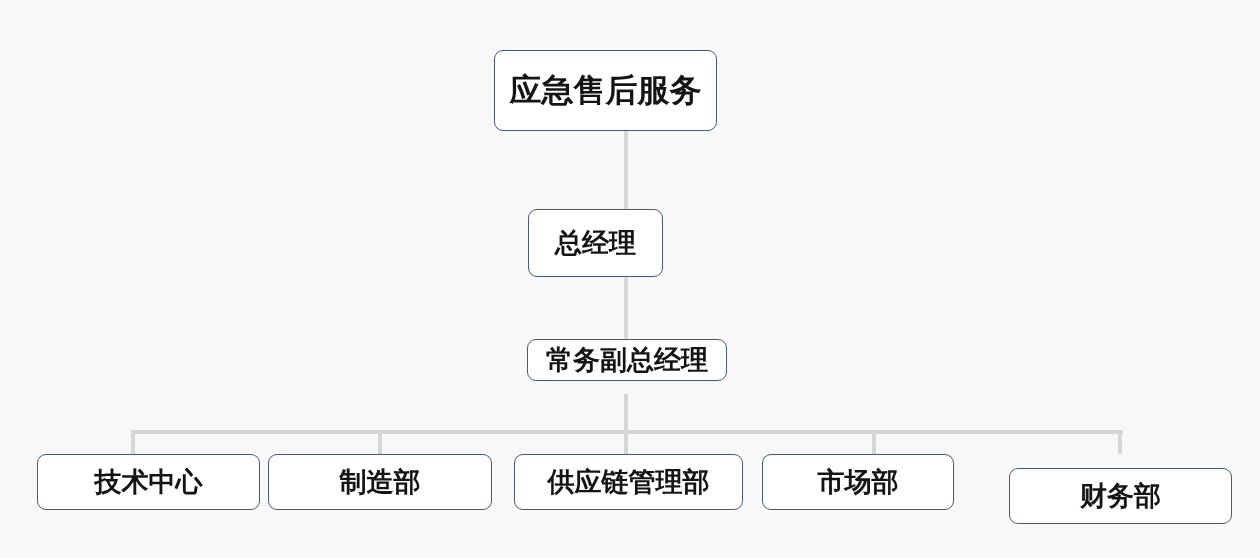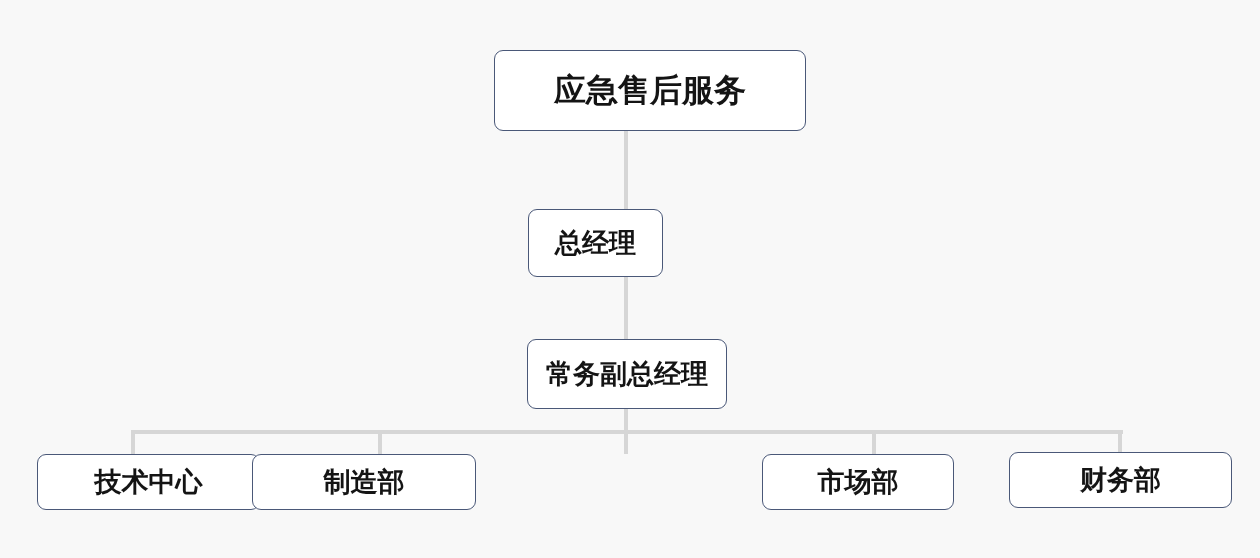--- a/index.html
+++ b/index.html
@@ -29,31 +29,31 @@
     border-radius:9px;
     display:flex;
     align-items:center;
     justify-content:center;
     color:var(--text);
     font-weight:700;
     white-space:nowrap;
   }
   .node span{display:block;}
   
-  .n-root{left:494px;top:50px;width:312px;height:81px;font-size:32px;font-family:Liberation Serif, serif;}
+  .n-root{left:494px;top:50px;width:223px;height:81px;font-size:32px;font-family:Liberation Serif, serif;}
   
   .n-gm{left:528px;top:209px;width:135px;height:68px;font-size:27px;}
   
-  .n-dgm{left:527px;top:339px;width:200px;height:70px;font-size:27px;}
+  .n-dgm{left:527px;top:339px;width:200px;height:42px;font-size:27px;}
   
   .n-b0{left:22px;  top:454px;width:223px;height:56px;font-size:27px;margin-left:15px;}
-  .n-b1{left:252px; top:454px;width:224px;height:56px;font-size:27px;}
+  .n-b1{left:268px; top:454px;width:224px;height:56px;font-size:27px;}
   .n-b2{left:514px; top:454px;width:229px;height:56px;font-size:27px;}
   .n-b3{left:762px; top:454px;width:192px;height:56px;font-size:27px;}
-  .n-b4{left:1009px;top:452px;width:223px;height:56px;font-size:27px;}
+  .n-b4{left:1009px;top:468px;width:223px;height:56px;font-size:27px;}
   
   .line{
     position:absolute;
     background:var(--connector);
   }
   .l-v1{left:624px;top:131px;width:4px;height:78px;}
   .l-v2{left:624px;top:277px;width:4px;height:62px;}
   .l-v3{left:624px;top:394px;width:4px;height:40px;}
   .l-h {left:131px;top:430px;width:992px;height:4px;}
   .l-d0{left:131px; top:430px;width:4px;height:24px;}
@@ -90,20 +90,23 @@
   </div>
 
   <div class="node n-b0">
     <span>技术中心</span>
   </div>
 
   <div class="node n-b1">
     <span>制造部</span>
   </div>
 
+  <div class="node n-b2">
+    <span>供应链管理部</span>
+  </div>
 
   <div class="node n-b3">
     <span>市场部</span>
   </div>
 
   <div class="node n-b4">
     <span>财务部</span>
   </div>
 
 </div>

